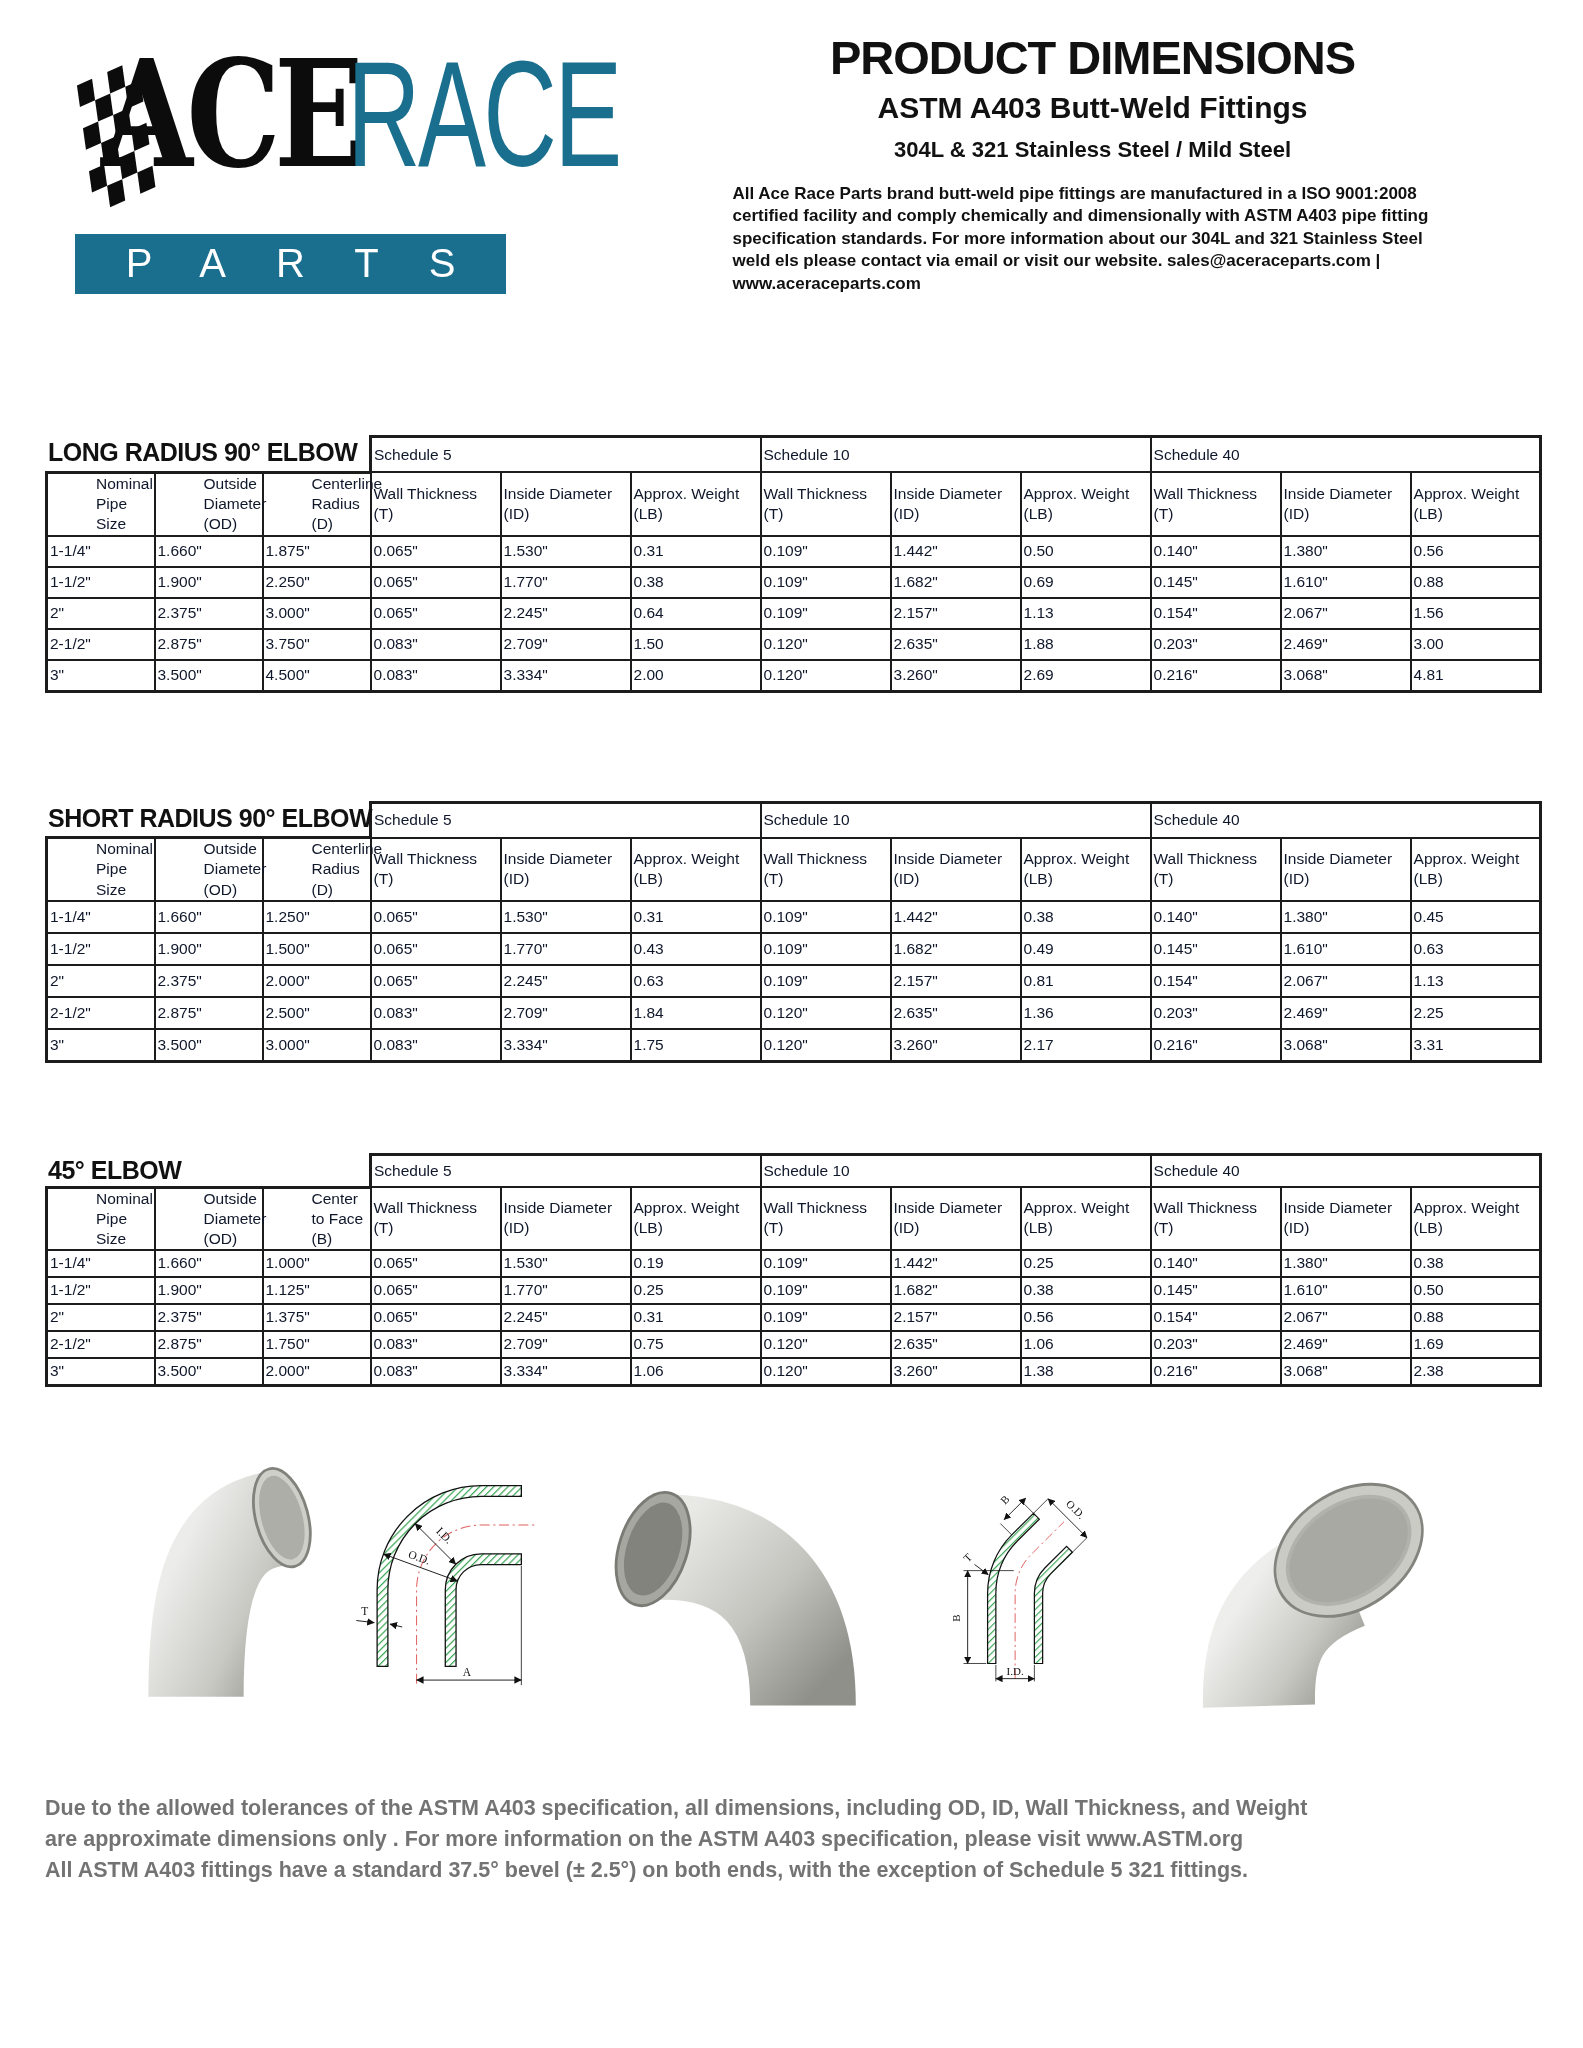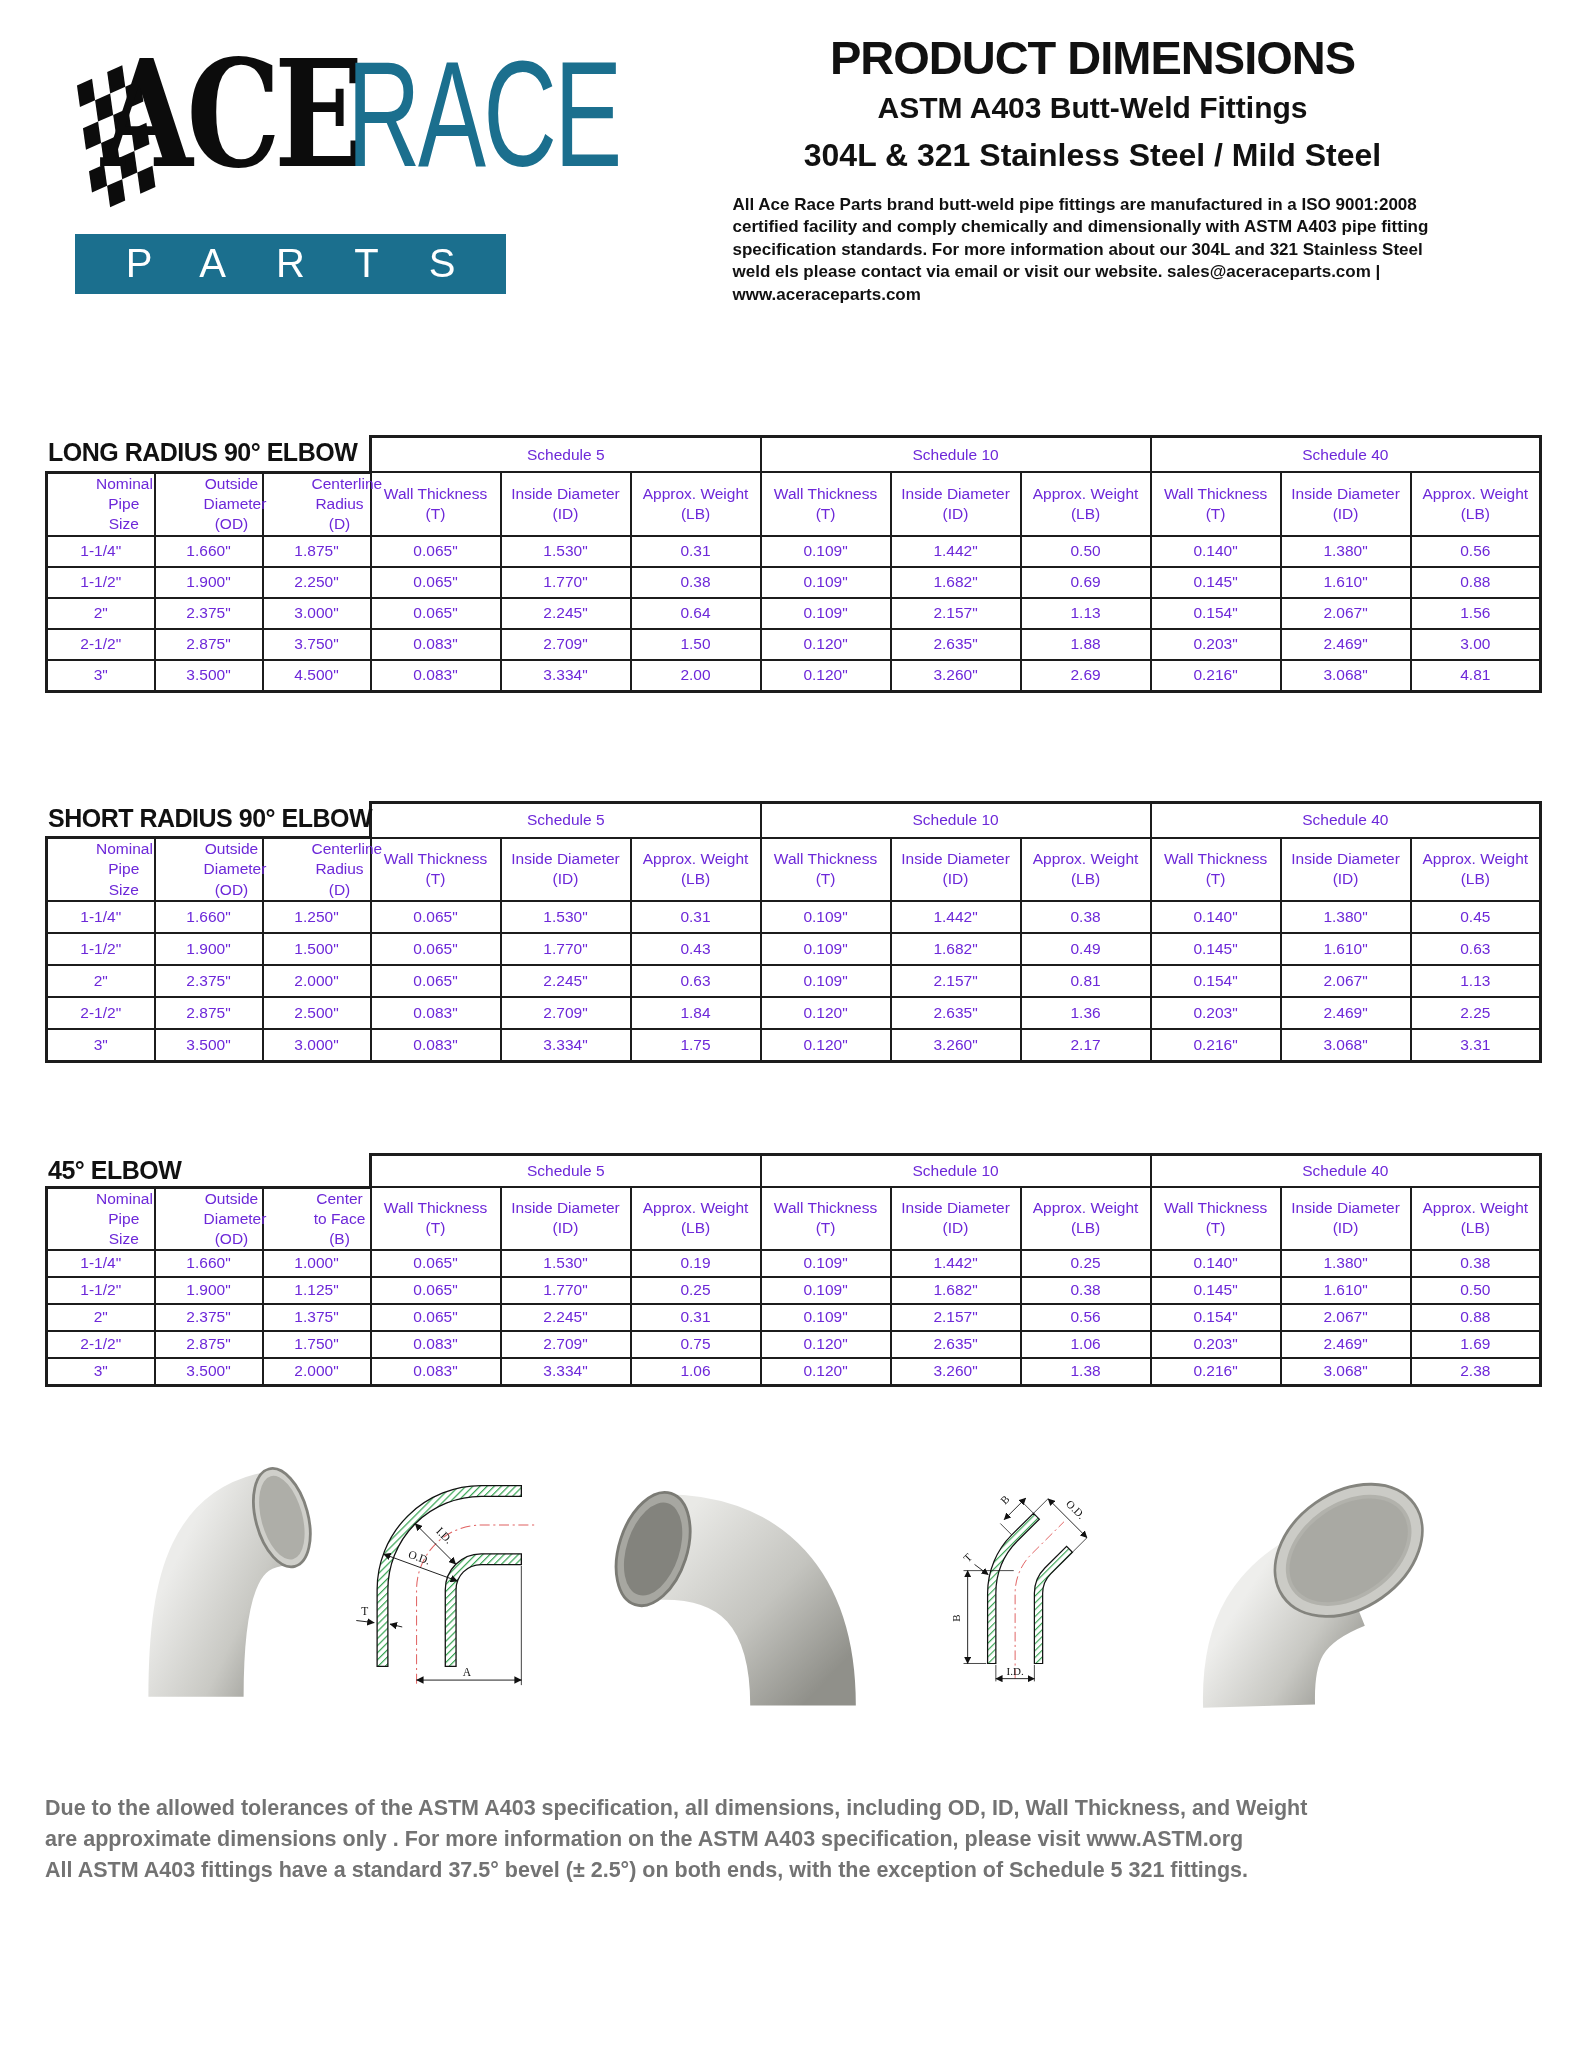--- a/index.html
+++ b/index.html
@@ -15,31 +15,31 @@
        font-size:148px;line-height:200px;letter-spacing:-8px;color:#0c0c0c;
        transform:scaleX(.8);transform-origin:left top;}
   .race{position:absolute;left:302px;top:-34px;font-size:150px;line-height:200px;font-weight:400;
         letter-spacing:-4px;color:#1b6f8e;transform:scaleX(.68);transform-origin:left top;}
   .parts-banner{margin-left:30px;margin-top:8px;width:431px;height:60px;background:#1b6f8e;
         color:#fff;font-size:40px;line-height:59px;font-weight:400;text-align:center;
         letter-spacing:50px;text-indent:50px;white-space:nowrap;overflow:hidden;}
   .header-text{position:absolute;left:620px;top:30px;width:945px;text-align:center;}
   .header-text h1{margin:0;font-size:47px;font-weight:bold;letter-spacing:-1px;}
   .header-text .sub1{margin:6px 0 0;font-size:30px;font-weight:bold;}
-  .header-text .sub2{margin:12px 0 0;font-size:32px;font-weight:bold;}
+  .header-text .sub2{margin:12px 0 0;font-size:22px;font-weight:bold;}
   .header-text p{margin:20px auto 0;width:720px;text-align:left;font-size:17px;font-weight:bold;
         line-height:1.32;}
 
   
   section.spec{position:relative;margin-left:45px;width:1494px;}
   .t0{margin-top:40px;}
   .t1{margin-top:108px;}
   .t2{margin-top:90px;}
   .tbl-title{position:absolute;left:3px;top:3px;font-size:25px;font-weight:bold;letter-spacing:-.5px;white-space:nowrap;}
-  table{border-collapse:collapse;table-layout:fixed;width:1494px;text-align:center;font-size:15.5px;color:#6d28d9;border-radius:25px;}
+  table{border-collapse:collapse;table-layout:fixed;width:1494px;font-size:15.5px;color:#0f172a;border-radius:25px;}
   td{border:2px solid #1c1c1c;padding:0 2px;}
   td.blank{border:none;}
   tr.sched-row td.sched{border-top-width:3px;height:33px;}
   tr.sched-row td:nth-child(2){border-left-width:3px;}
   tr.sched-row td:last-child{border-right-width:3px;}
   td.colhead{white-space:pre-line;line-height:1.3;height:61px;vertical-align:middle;}
   tr.colhead-row td:first-child{border-left-width:3px;}
   tr.colhead-row td:last-child{border-right-width:3px;}
   tr.colhead-row td:nth-child(-n+3){border-top-width:3px;padding-left:48px;}
   tr.data-row td:first-child{border-left-width:3px;}

